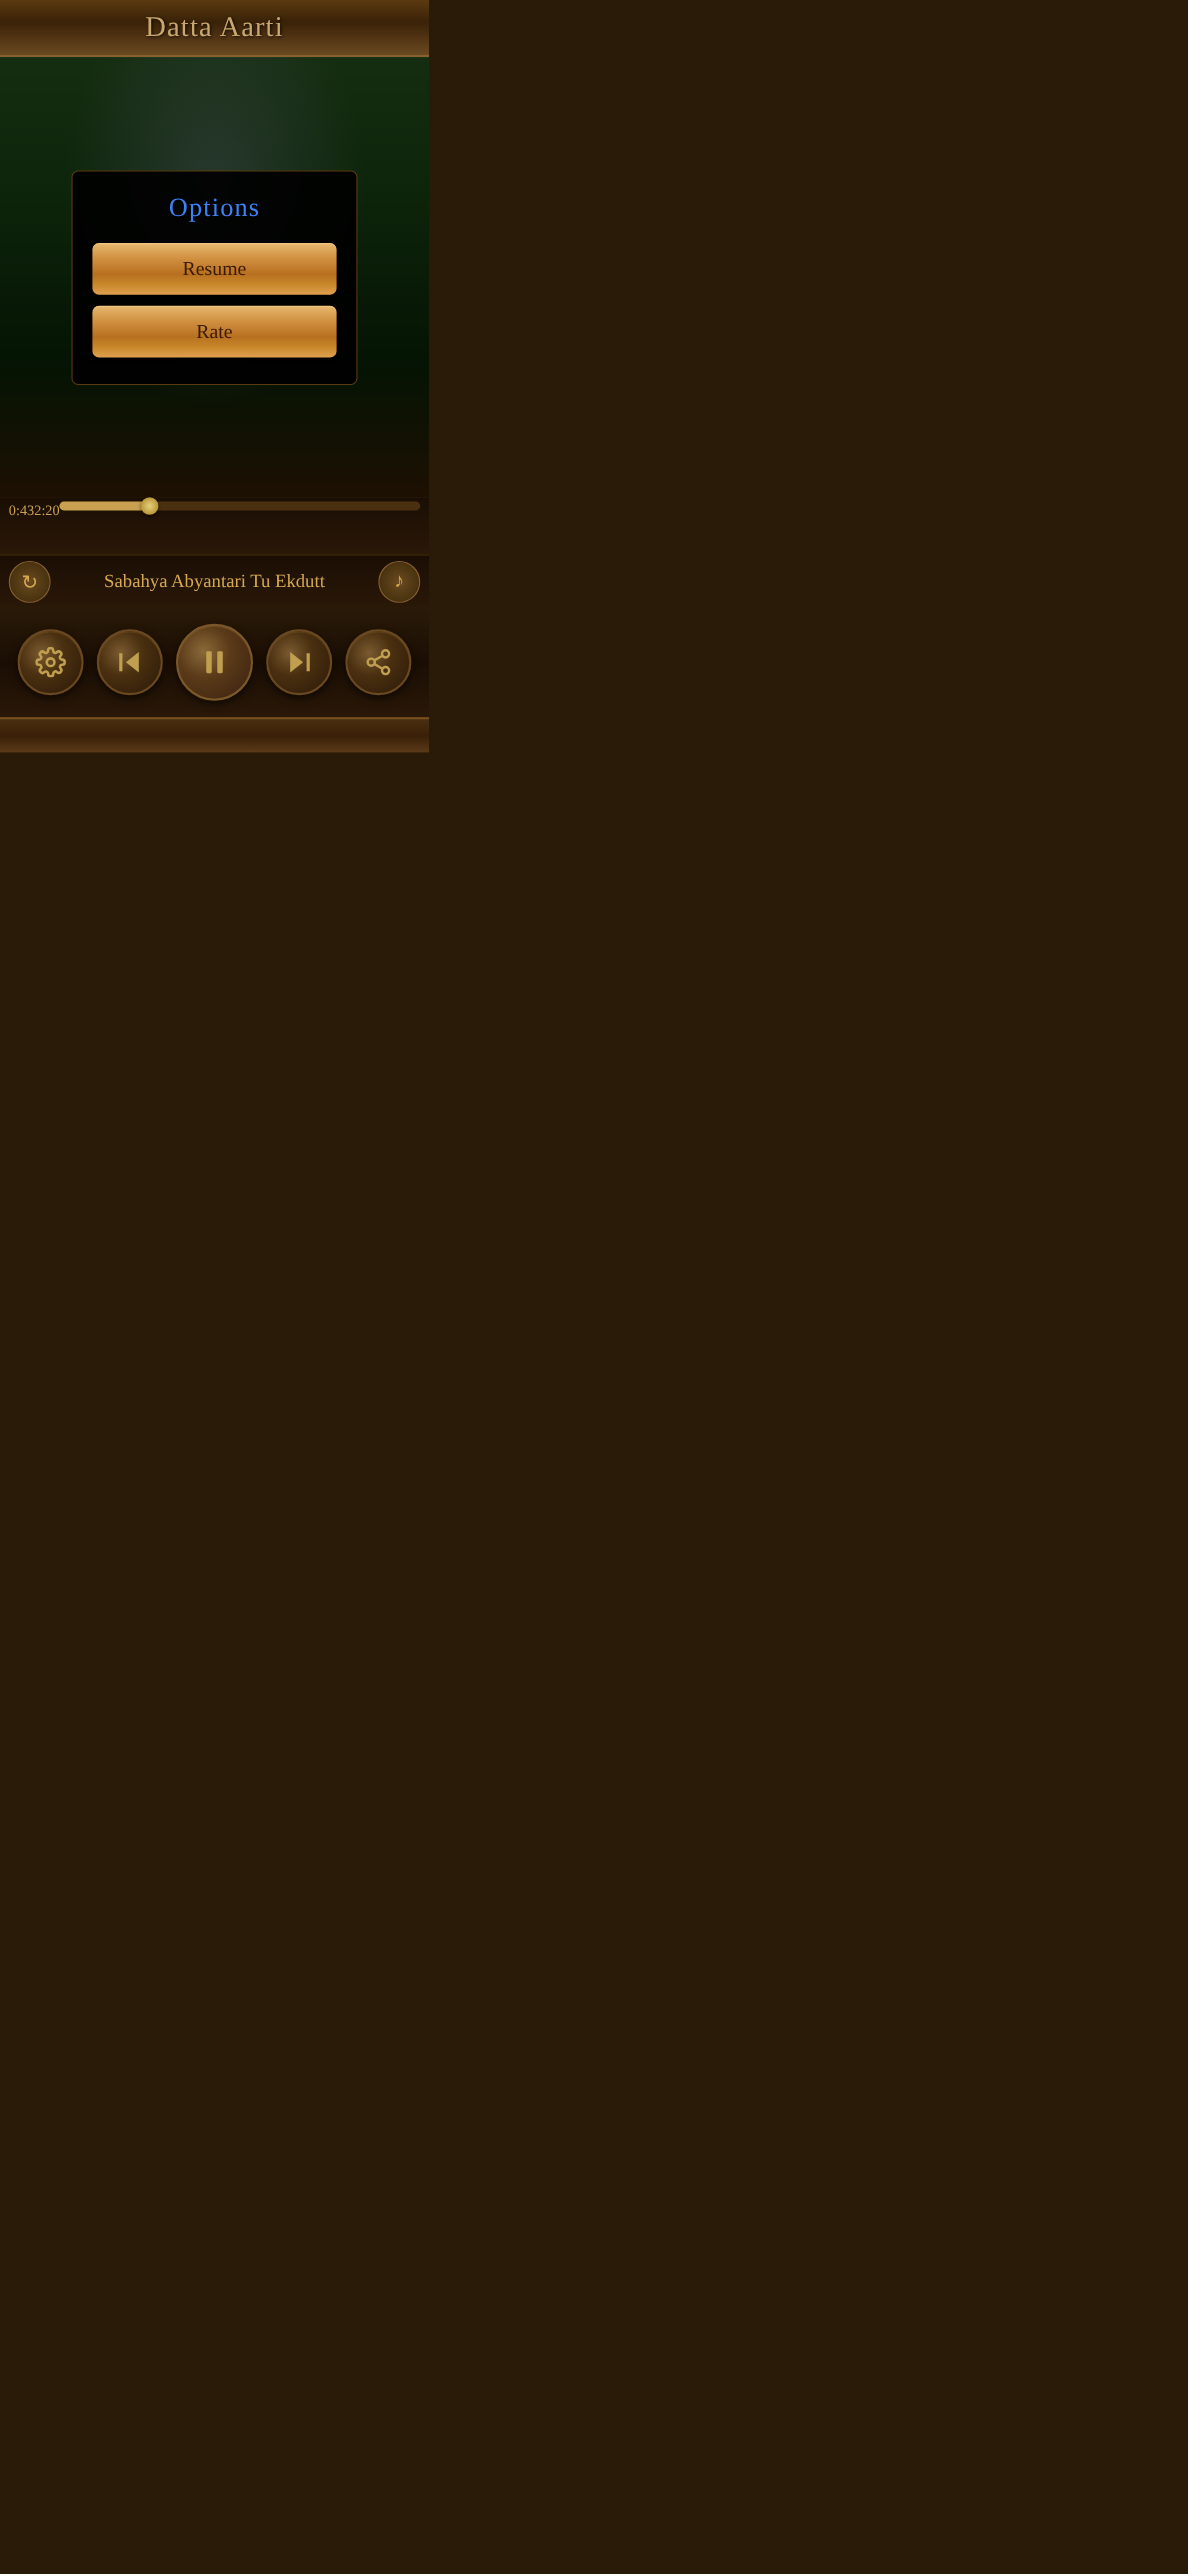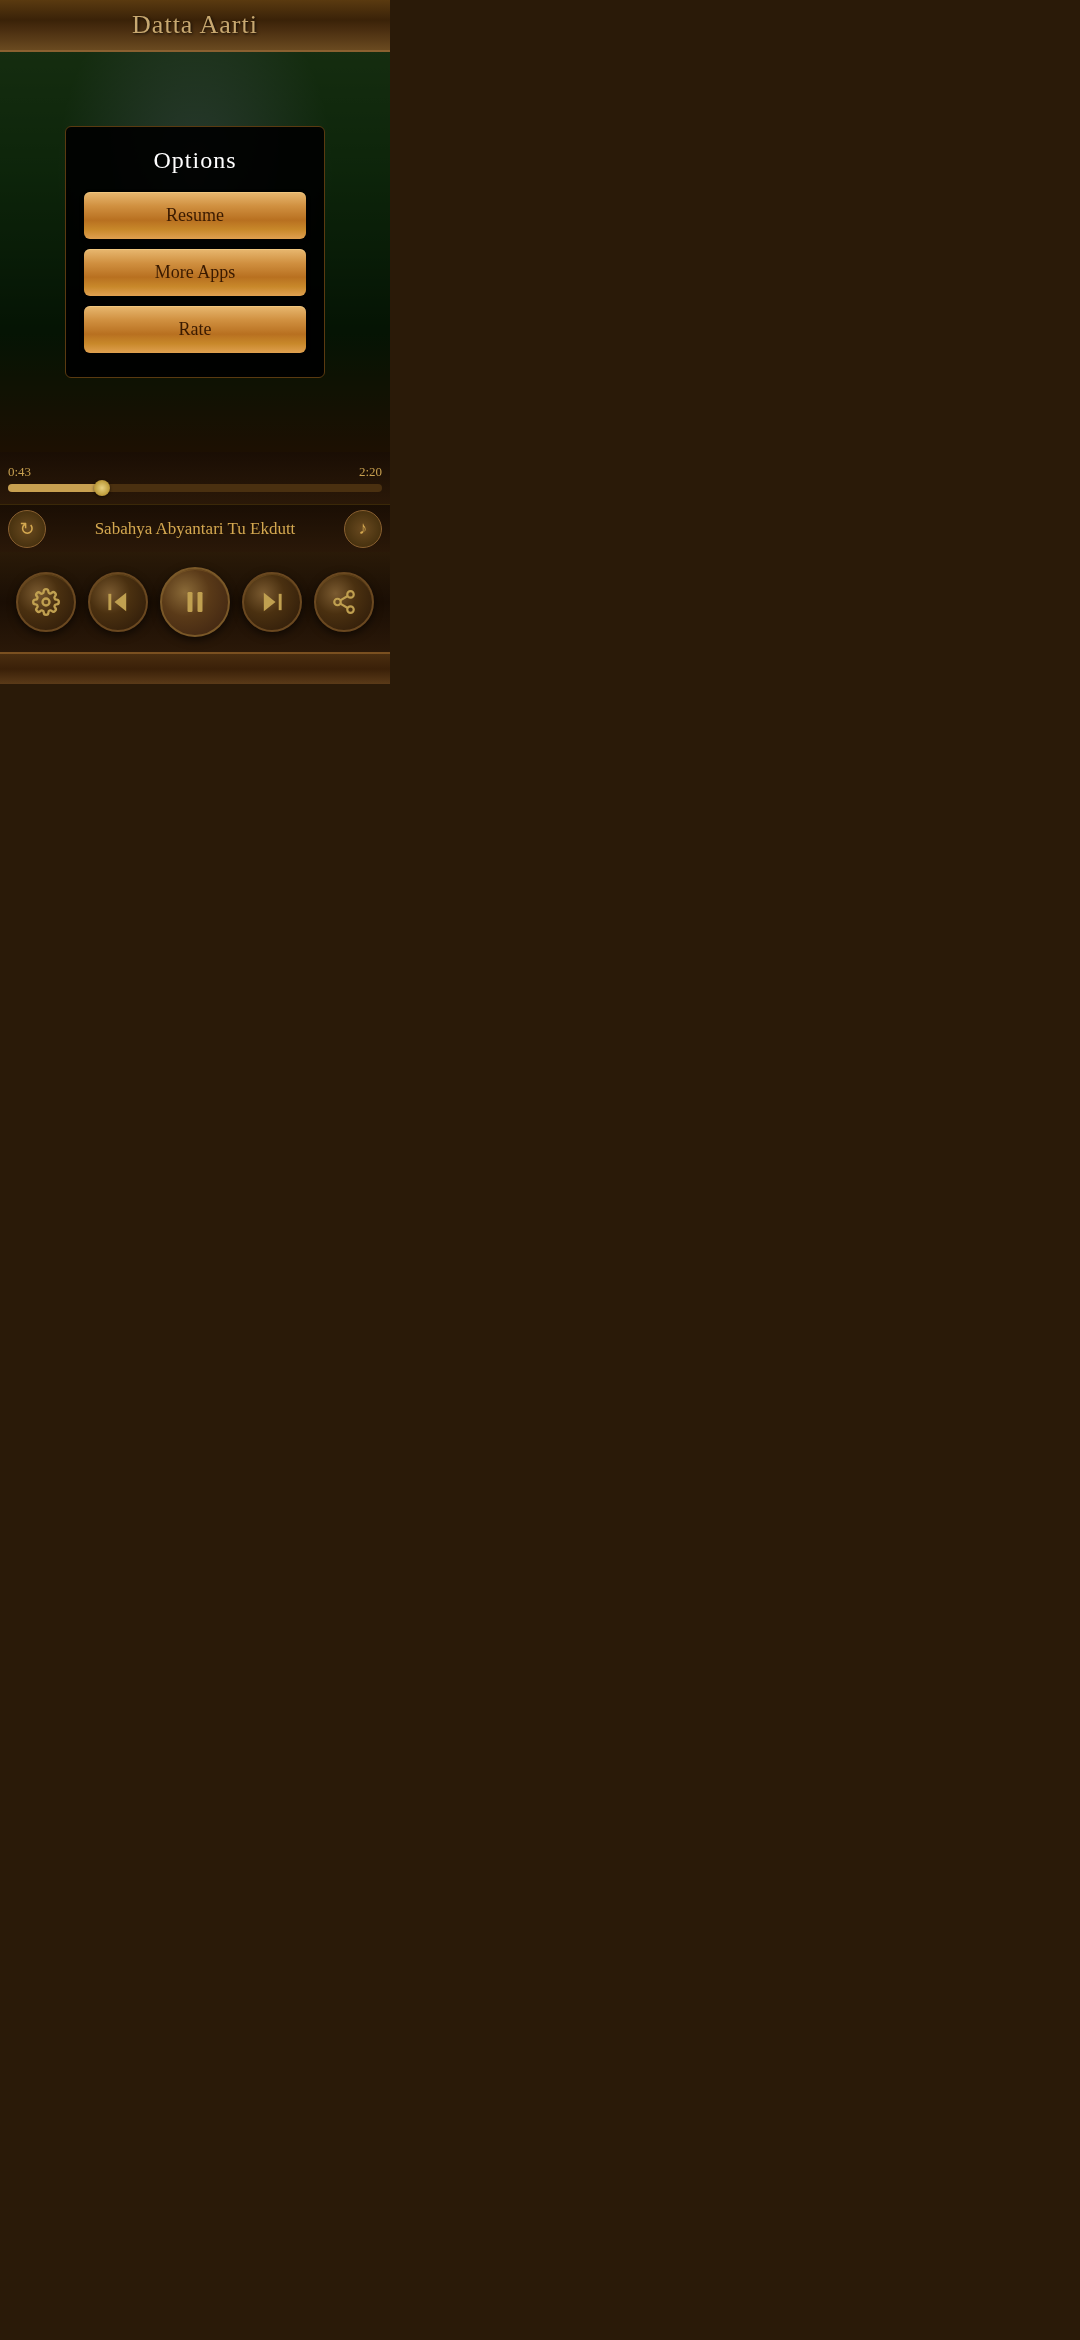--- a/index.html
+++ b/index.html
@@ -64,21 +64,21 @@
 
     #options-modal {
       background: rgba(0,0,0,0.92);
       border: 1px solid #5a3a10;
       border-radius: 6px;
       width: 260px;
       padding: 20px 18px 24px;
     }
 
     #options-title {
-      color: #ffffff;
+      color: #3b82f6;
       font-size: 24px;
       font-weight: normal;
       text-align: center;
       margin-bottom: 18px;
       letter-spacing: 1px;
     }
 
     .option-btn {
       display: block;
       width: 100%;
@@ -98,21 +98,21 @@
     .option-btn:last-child {
       margin-bottom: 0;
     }
 
     
     #progress-area {
       width: 100%;
       height: 52px;
       background: linear-gradient(180deg, #1a0e04 0%, #2a1808 100%);
       display: flex;
-      flex-direction: column;
+      flex-direction: row;
       justify-content: center;
       padding: 4px 8px;
     }
 
     #time-row {
       display: flex;
       justify-content: space-between;
       color: #c8a050;
       font-size: 13px;
       margin-bottom: 4px;
@@ -223,21 +223,20 @@
 </div>
 
 <div id="image-area">
   <div class="bg-gradient"></div>
 
   <div id="modal-overlay">
     <div id="options-modal">
       <div id="options-title">Options</div>
 
       <button class="option-btn">Resume</button>
-      <button class="option-btn">More Apps</button>
       <button class="option-btn">Rate</button>
     </div>
   </div>
 </div>
 
 <div id="progress-area">
   <div id="time-row">
     <span>0:43</span>
     <span>2:20</span>
   </div>

